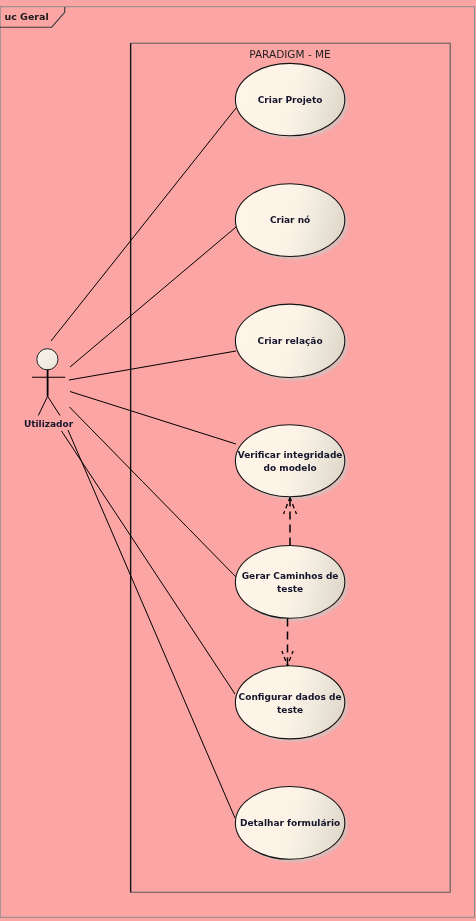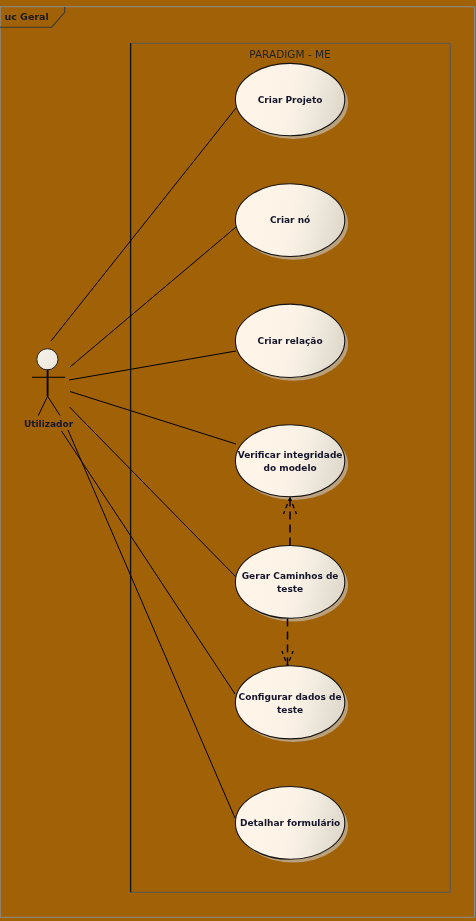--- a/index.html
+++ b/index.html
@@ -1,17 +1,17 @@
 <!DOCTYPE html>
 <html><head>
 <meta charset="utf-8">
 <style>
   html,body{margin:0;padding:0;background:#ffffff;}
   body{width:476px;height:921px;overflow:hidden;font-family:"Liberation Sans",sans-serif;}
-  #root{position:relative;width:476px;height:921px;background:#a16207;}
+  #root{position:relative;width:476px;height:921px;background:#fca5a5;}
   svg.canvas{position:absolute;left:0;top:0;display:block;}
   .uc-text{font-family:"DejaVu Sans",sans-serif;font-size:9px;font-weight:bold;fill:#14142b;}
   .frame-title{font-family:"DejaVu Sans",sans-serif;font-size:10.5px;font-weight:normal;fill:#222222;}
   .tab-text{font-family:"DejaVu Sans",sans-serif;font-size:9.5px;font-weight:bold;fill:#1a1a1a;}
   .actor-text{font-family:"DejaVu Sans",sans-serif;font-size:9px;font-weight:bold;fill:#14142b;}
   .inc-text{font-family:"DejaVu Sans",sans-serif;font-size:8.3px;font-weight:bold;fill:#1a1a2e;}
 </style>
 </head>
 <body>
 

